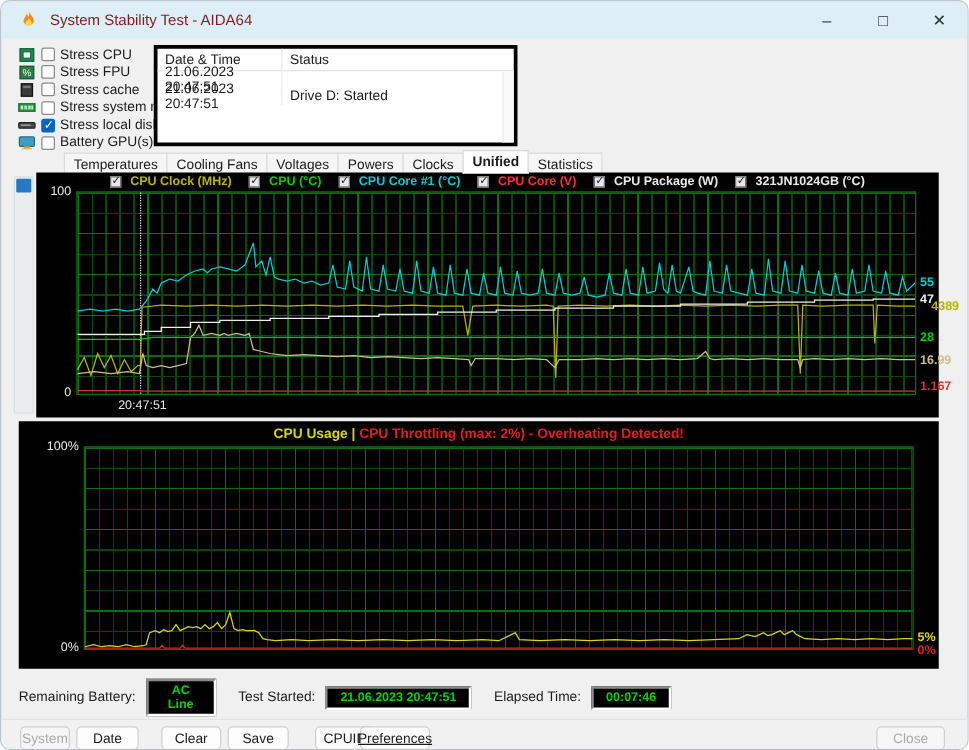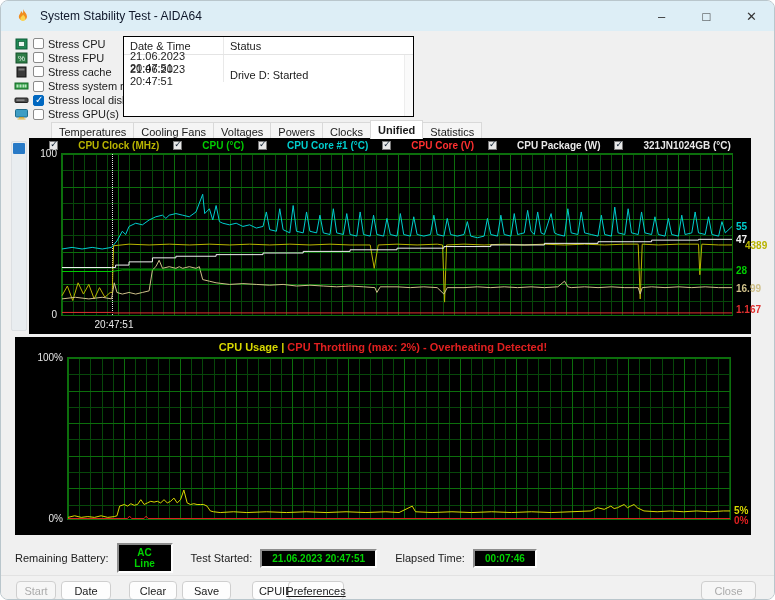--- a/index.html
+++ b/index.html
@@ -2,35 +2,35 @@
 <html><head>
 <meta charset="utf-8">
 <style>
   * { margin:0; padding:0; box-sizing:border-box; }
   html,body { width:775px; height:600px; font-family:"Liberation Sans", sans-serif; background:#fff; }
   .window { position:relative; width:775px; height:600px; background:#f0f0f0; border:1px solid #b9c6cc; border-radius:8px; overflow:hidden; }
 
   
   .titlebar { position:absolute; left:0; top:0; width:100%; height:30px; background:#ddeef6; display:flex; align-items:center; }
   .titlebar .flame { margin-left:14px; width:16px; height:16px; }
-  .titlebar .title { margin-left:9px; font-size:12px; color:#0f172a; }
+  .titlebar .title { margin-left:9px; font-size:12px; color:#7f1d1d; }
   .winctl { position:absolute; right:0; top:0; height:30px; display:flex; }
   .winctl span { width:45px; height:30px; display:flex; align-items:center; justify-content:center; font-size:13px; color:#333; }
 
   
   .stress { position:absolute; left:13px; top:36px; }
   .stress .row { display:flex; align-items:center; height:13.6px; margin-bottom:0.5px; }
   .stress .ic { width:15px; height:12px; margin-right:4px; }
   .cb { width:11px; height:11px; border:1px solid #8a8a8a; background:#fff; border-radius:2px; margin-right:4px; position:relative; flex:none; }
   .cb.checked { background:#0067c0; border-color:#0067c0; }
   .cb.checked:after { content:"✓"; position:absolute; left:1px; top:-2px; color:#fff; font-size:10px; }
   .stress .lbl { font-size:11px; color:#1b1b1b; }
 
   
-  .loglist { position:absolute; left:122px; top:35px; width:291px; height:81px; background:#fff; border:1px solid #000000; font-size:11px; color:#1b1b1b; }
+  .loglist { position:absolute; left:122px; top:35px; width:291px; height:81px; background:#fff; border:3px solid #000000; font-size:11px; color:#1b1b1b; }
   .loglist .hdr { display:flex; height:18px; border-bottom:1px solid #e4e4e4; align-items:center; }
   .loglist .hdr span { padding-left:6px; }
   .loglist .c1 { width:100px; border-right:1px solid #e9e9e9; height:100%; display:flex; align-items:center; }
   .loglist .c2 { flex:1; height:100%; display:flex; align-items:center; }
   .loglist .r { display:flex; height:13.5px; align-items:center; }
   .loglist .r span { padding-left:6px; }
   .loglist .r.hl { background:#efefef; }
   .loglist .sb { position:absolute; right:0; top:18px; bottom:0; width:9px; border-left:1px solid #ededed; background:#fafafa; }
 
   
@@ -50,21 +50,21 @@
     background-image:
       repeating-linear-gradient(to right, #0c6e0c 0 1px, transparent 1px 56px),
       repeating-linear-gradient(to bottom, #0c6e0c 0 1px, transparent 1px 32.6px),
       repeating-linear-gradient(to right, #07470a 0 1px, transparent 1px 11.2px),
       repeating-linear-gradient(to bottom, #07470a 0 1px, transparent 1px 16.3px);
   }
   .plot svg { position:absolute; inset:0; width:100%; height:100%; overflow:visible; }
   .plot-top { left:32px; top:15px; width:672px; height:163px; }
   .plot-bot { left:52px; top:20px; width:664px; height:163px; }
   .legend { position:absolute; left:0; top:2px; width:100%; display:flex; justify-content:center; gap:14px; }
-  .legend .item { display:flex; align-items:center; gap:20px; }
+  .legend .item { display:flex; align-items:center; gap:7px; }
   .legend .lcb { width:9px; height:9px; background:#e8e8e8; border:1px solid #777; position:relative; }
   .legend .lcb:after { content:"✓"; position:absolute; left:0px; top:-3px; color:#123; font-size:9px; }
   .legend .ltx { font-size:10px; font-weight:bold; }
   .axlab { position:absolute; font-size:10px; color:#e8e8e8; }
   .vlab { position:absolute; font-size:10px; font-weight:bold; }
   .marker { position:absolute; top:0; bottom:0; border-left:1px dotted #e8e8e8; }
   .bottitle { position:absolute; top:4px; width:100%; text-align:center; font-size:11px; font-weight:bold; }
 
   
   .statusbar { position:absolute; left:0; top:543px; width:100%; height:28px; display:flex; align-items:center; font-size:11px; color:#1b1b1b; }
@@ -139,21 +139,21 @@
       <span class="cb checked"></span>
       <span class="lbl">Stress local disks</span>
     </div>
     <div class="row">
       <svg class="ic" viewBox="0 0 15 12">
           <rect x="1.5" y="1.5" width="12" height="7.5" rx="1" fill="#3f9ec4" stroke="#1f6c8c"></rect>
           <rect x="5" y="9" width="5" height="1.6" fill="#caa53c"></rect>
           <rect x="3.5" y="10.4" width="8" height="1.2" fill="#e3bd55"></rect>
         </svg>
       <span class="cb"></span>
-      <span class="lbl">Stress GPU(s)</span>
+      <span class="lbl">Battery GPU(s)</span>
     </div>
   </div>
 
   <div class="loglist">
     <div class="hdr">
       <span class="c1">Date &amp; Time</span>
       <span class="c2">Status</span>
     </div>
     <div class="r">
       <span class="c1">21.06.2023 20:47:51</span>
@@ -249,21 +249,21 @@
   <div class="statusbar">
     <span class="slabel">Remaining Battery:</span>
     <span class="valbox" style="width:56px;">AC Line</span>
     <span class="slabel gap1">Test Started:</span>
     <span class="valbox">21.06.2023 20:47:51</span>
     <span class="slabel gap1">Elapsed Time:</span>
     <span class="valbox">00:07:46</span>
   </div>
 
   <div class="btnrow">
-    <button class="btn disabled" style="left:15px; width:40px;">Start</button>
+    <button class="btn disabled" style="left:15px; width:40px;">System</button>
     <button class="btn" style="left:60px; width:50px;">Date</button>
     <button class="btn" style="left:128px; width:48px;">Clear</button>
     <button class="btn" style="left:181px; width:49px;">Save</button>
     <button class="btn" style="left:251px; width:48px;">CPUID</button>
     <button class="btn" style="left:287px; width:56px; font-size:11px;text-decoration:underline;">Preferences</button>
     <button class="btn disabled" style="left:700px; width:55px;">Close</button>
   </div>
 
 </div>
 

